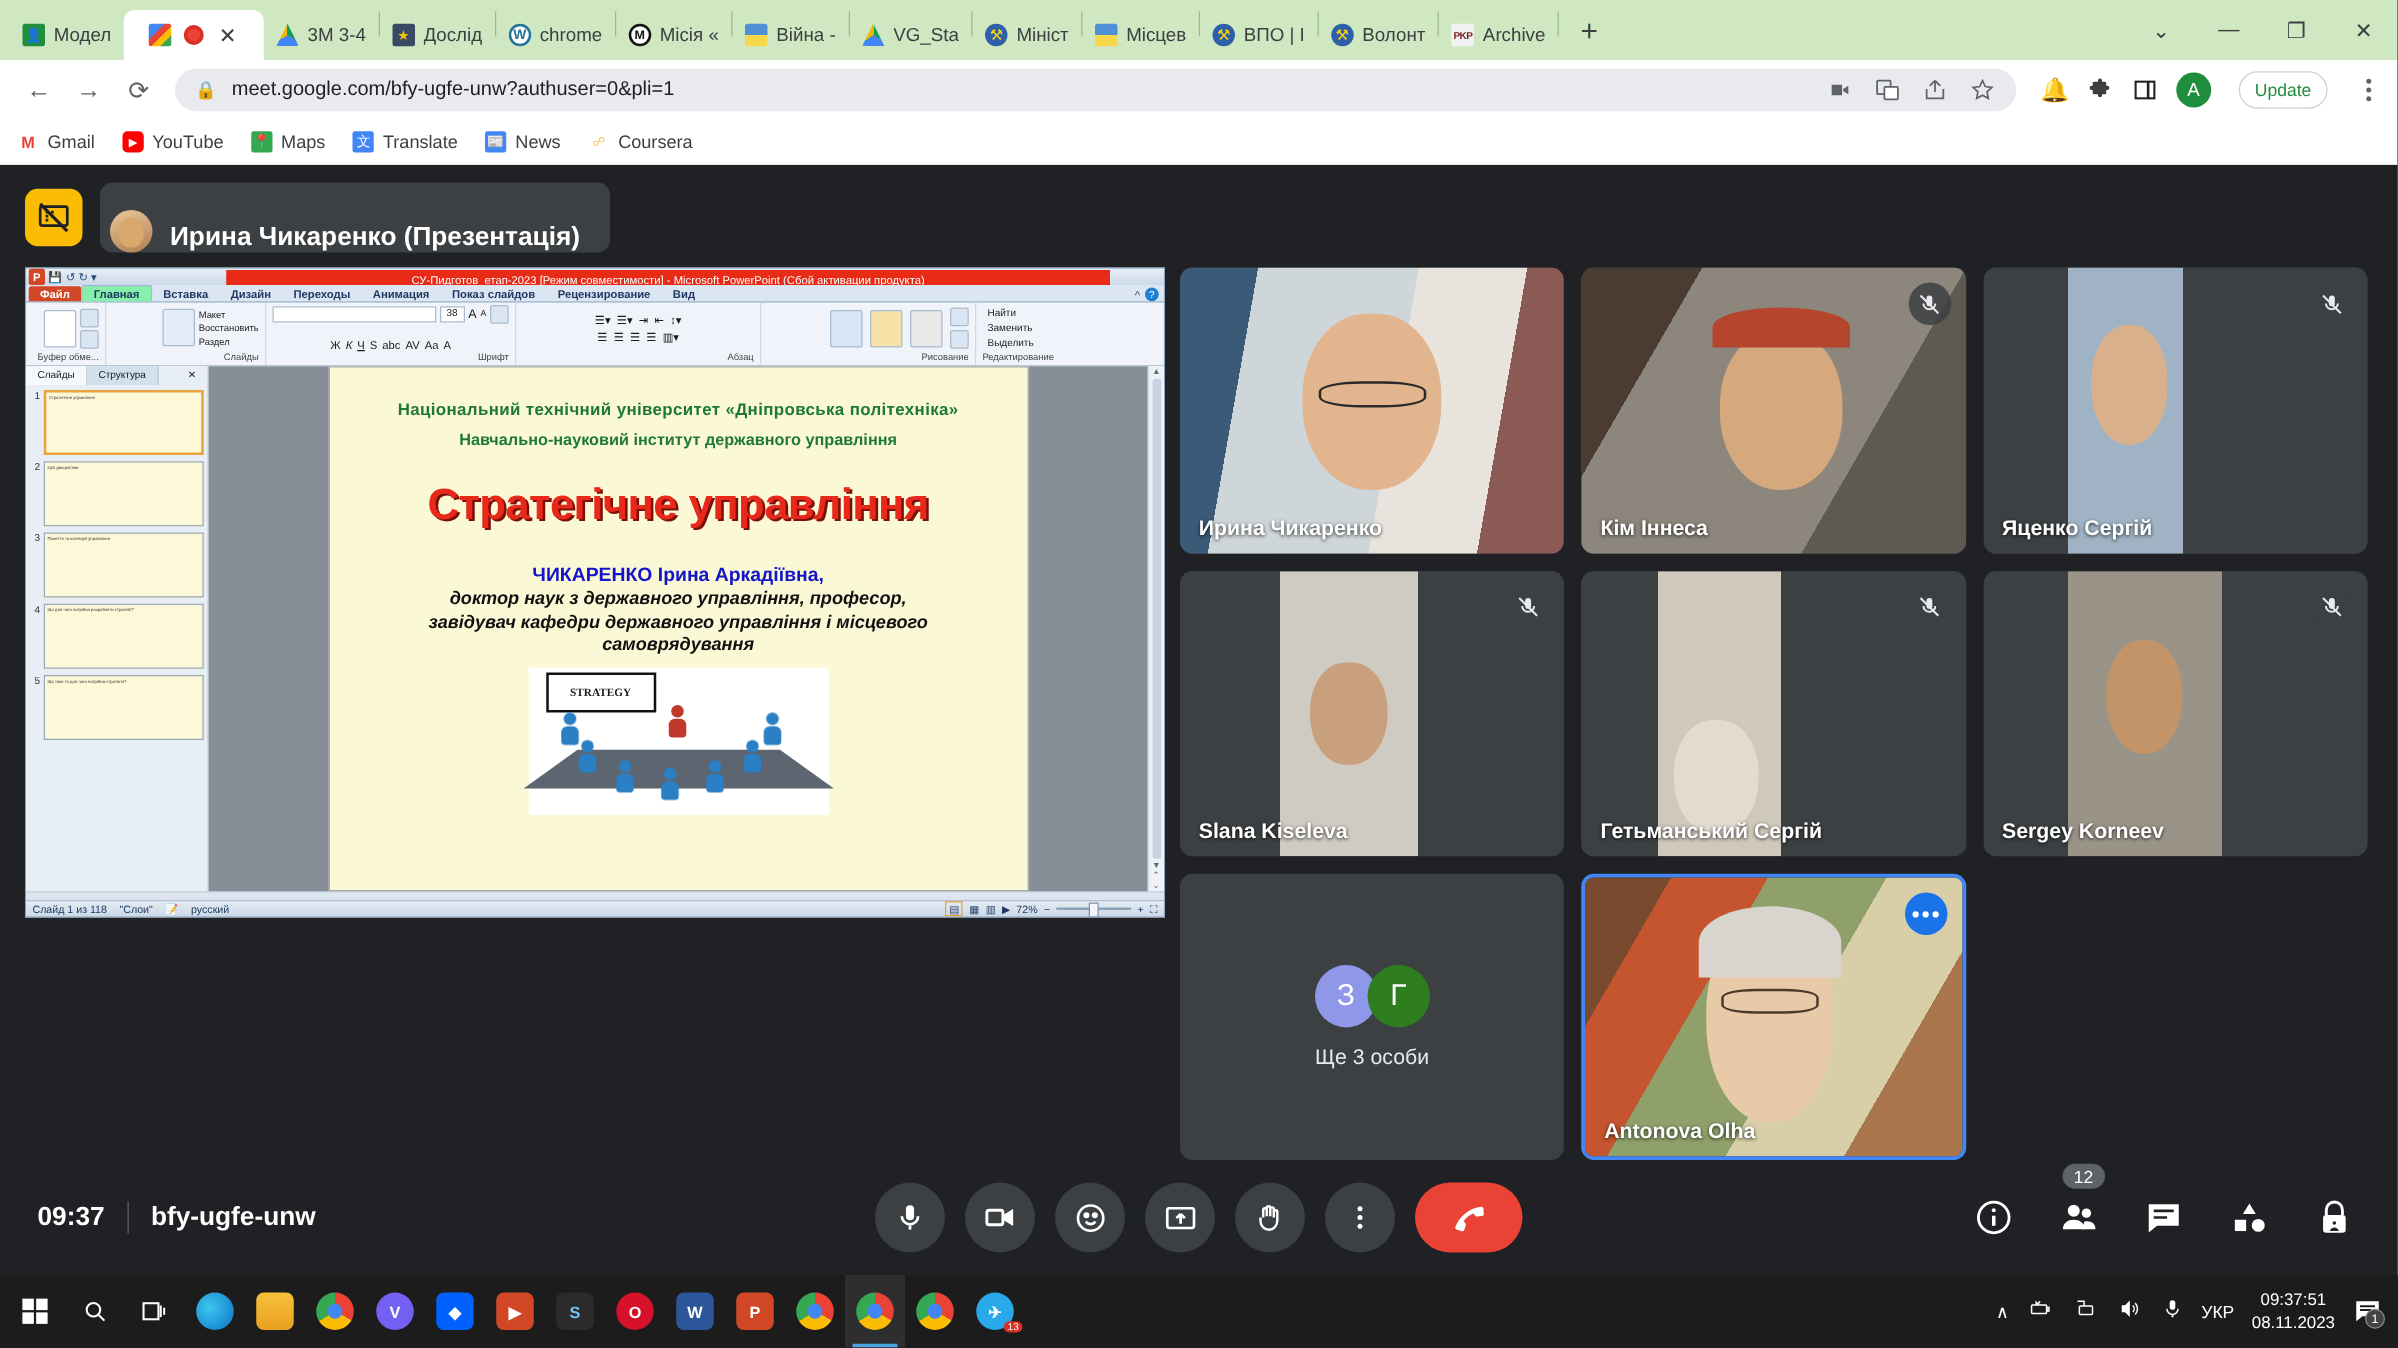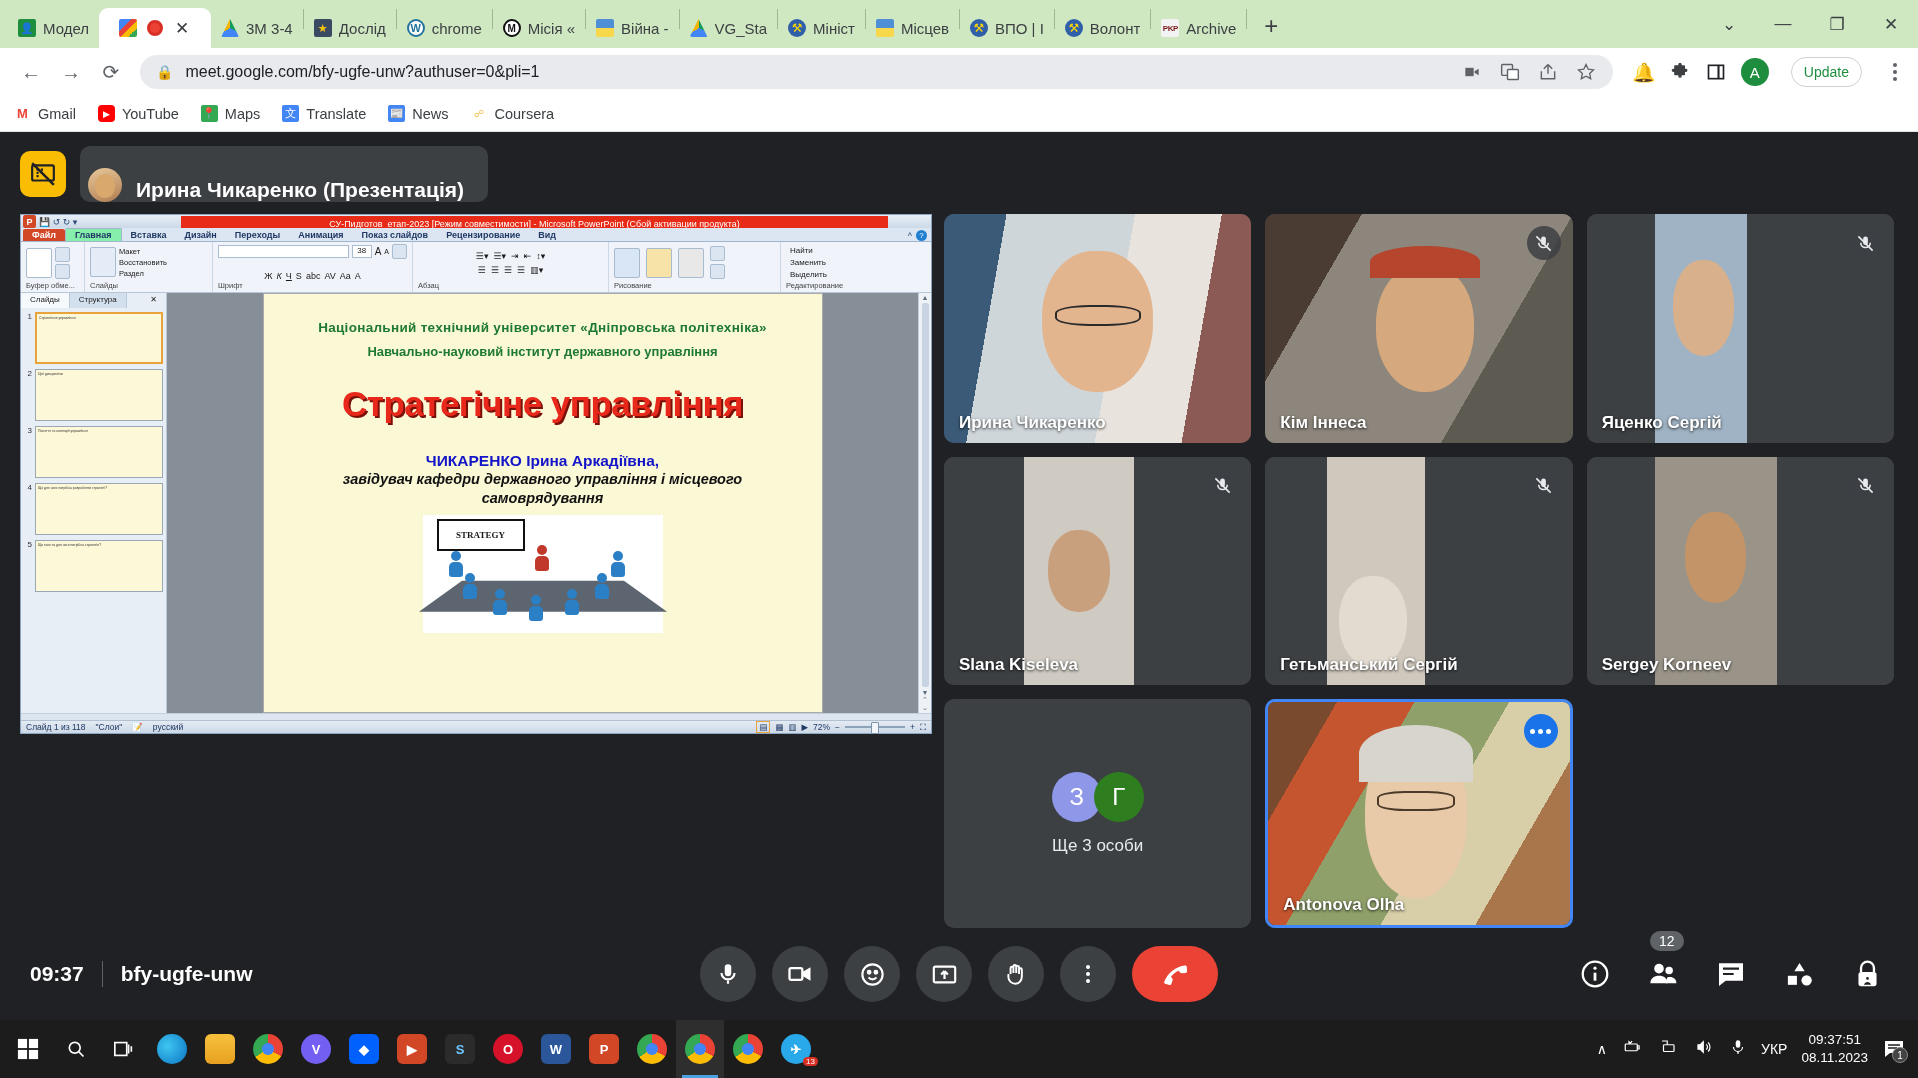--- a/index.html
+++ b/index.html
@@ -82,21 +82,21 @@
   
   .ppt { width: 912px; height: 520px; background:#d8e4f0; border:1px solid #8ca5c0; display:flex; flex-direction:column; font-size:9px; color:#1a1a1a; }
   .ppt-title { height:17px; background: linear-gradient(#e8eef6,#ccd9e8); display:flex; align-items:center; padding:0 2px; gap:3px; position:relative; }
   .ppt-logo { width:13px;height:13px;background:#d24726;color:#fff;display:flex;align-items:center;justify-content:center;font-size:9px;font-weight:bold;border-radius:2px;}
   .ppt-redbar { position:absolute; left:160px; right:43px; top:1px; height:15px; background:#e82b16; color:#fff; font-size:9px; display:flex; align-items:center; justify-content:center; }
   .ppt-tabs { height:16px; background:#dce6f2; display:flex; align-items:flex-end; gap:0; padding-left:2px; border-bottom:1px solid #9fb6cd; position:relative;}
   .ppt-tab { padding:1px 9px; font-size:9px; color:#1f3864;font-weight:bold; }
   .ppt-tab.file { background:#d24726; color:#fff; border-radius:2px 2px 0 0;}
   .ppt-tab.sel { background:#86efac; border:1px solid #9fb6cd; border-bottom:none; border-radius:2px 2px 0 0;}
   .ppt-ribbon { height:66px; background:#f0f4fa; display:flex; border-bottom:1px solid #b7c6d9; }
-  .rgroup { display:flex; flex-direction:column; align-items:flex-start; justify-content:space-between; padding:2px 5px; border-right:1px solid #ccd8e6; height:100%; }
+  .rgroup { display:flex; flex-direction:column; align-items:flex-end; justify-content:space-between; padding:2px 5px; border-right:1px solid #ccd8e6; height:100%; }
   .rgroup .rlabel { font-size:7.5px; color:#444; }
   .rgroup .rbody { flex:1; display:flex; align-items:center; gap:3px; }
   .btnbox { width:15px;height:15px;background:#dbe5f1;border:1px solid #aabccf;border-radius:2px; }
   .bigbox { width:26px;height:30px;background:#e3ecf7;border:1px solid #a8bace;border-radius:2px; }
   .ppt-main { flex:1; display:flex; background:#fff; }
   .ppt-left { width:146px; background:#e8eef5; border-right:1px solid #b9c8d8; display:flex; flex-direction:column; }
   .ppt-lt { height:15px; display:flex; font-size:8px; }
   .ppt-lt span { padding:2px 9px; background:#d2dfec; border-right:1px solid #b9c8d8;}
   .ppt-lt span.sel { background:#f6f9fc; }
   .thumbs { flex:1; padding:4px 3px; display:flex; flex-direction:column; gap:5px; overflow:hidden; }
@@ -507,20 +507,21 @@
               </div>
             </div>
           </div>
 
           <div class="ppt-canvas">
             <div class="slide">
               <div class="s-univ">Національний  технічний  університет  «Дніпровська  політехніка»</div>
               <div class="s-inst">Навчально-науковий  інститут  державного  управління</div>
               <div class="s-title">Стратегічне управління</div>
               <div class="s-author">ЧИКАРЕНКО Ірина Аркадіївна,</div>
+              <div class="s-role">доктор наук з державного управління, професор,</div>
               <div class="s-role">завідувач кафедри державного управління і місцевого</div>
               <div class="s-role">самоврядування</div>
               <div class="s-img">
                 <div class="board">STRATEGY</div>
                 <div class="plate"></div>
                 <div class="fig red" style="left:112px;top:30px;">
                     <div class="h"></div>
                     <div class="b"></div>
                   </div>
                 <div class="fig" style="left:40px;top:58px;">

